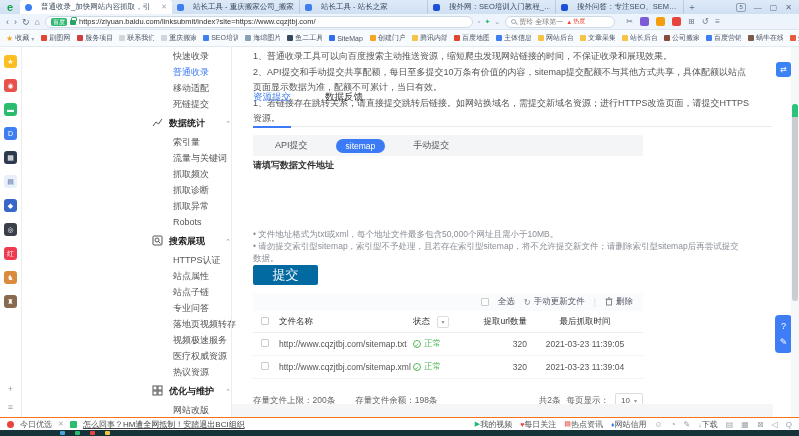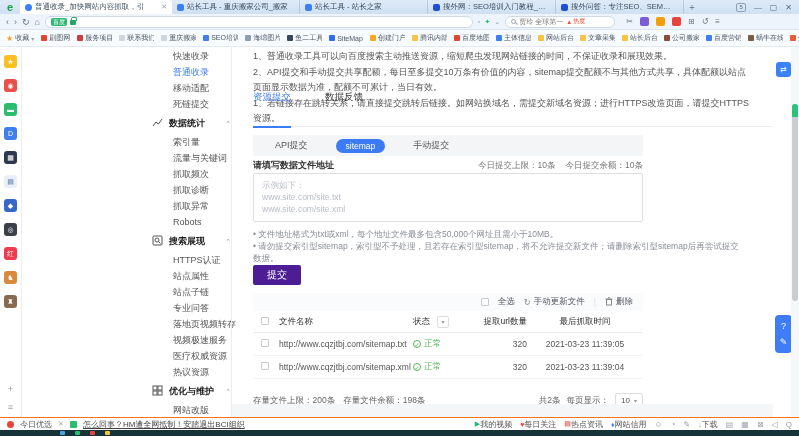--- a/index.html
+++ b/index.html
@@ -1,21 +1,21 @@
 <!DOCTYPE html>
 <html><head>
 <meta charset="utf-8">
 <style>
 *{margin:0;padding:0;box-sizing:border-box}
 body{width:799px;height:436px;position:relative;overflow:hidden;background:#fff;
 font-family:"Liberation Sans","DejaVu Sans",sans-serif;-webkit-font-smoothing:antialiased}
 
 #tabstrip{position:absolute;top:0;left:0;width:799px;height:14px;background:linear-gradient(#dfeaf8,#cfe0f2);display:flex;align-items:stretch;font-size:7.5px;color:#3c4c5e}
 .logo{width:20px;display:flex;align-items:center;justify-content:center;color:#17a34a;font-weight:bold;font-size:11px;line-height:14px}
-.tab{display:flex;align-items:center;gap:3px;padding:0 5px;width:128px;border-right:1px solid rgba(110,135,160,.28);overflow:hidden;white-space:nowrap}
+.tab{display:flex;align-items:center;gap:9px;padding:0 5px;width:128px;border-right:1px solid rgba(110,135,160,.28);overflow:hidden;white-space:nowrap}
 .tab.active{background:#fff;border-radius:3px 3px 0 0;width:152px;border-right:none}
 .fav{width:7px;height:7px;border-radius:2px;flex:none;background:#3d7ef2}
 .fav.round{border-radius:50%}
 .tab .t{flex:1;overflow:hidden}
 .tab .x{color:#9aa7b5;font-size:7px}
 .newtab{width:16px;display:flex;align-items:center;justify-content:center;color:#5b6c80;font-size:9px}
 .winctl{margin-left:auto;display:flex;align-items:center;gap:8px;padding-right:7px;color:#5b6c80;font-size:8px}
 .sessbox{border:1px solid #8fa2b5;border-radius:2px;font-size:6px;padding:0 2px;line-height:7px}
 #addrbar{position:absolute;top:14px;left:0;width:799px;height:16px;background:#eef4fb;border-bottom:1px solid #dce5f0;display:flex;align-items:center;padding:0 6px;gap:5px;font-size:8px}
 .navb{color:#66717f;font-size:9px;line-height:14px}
@@ -54,38 +54,38 @@
 .ptab.active{color:#3b7bf6;border-bottom:2px solid #3b7bf6;margin-bottom:-1px}
 .subtabs{position:absolute;left:253px;top:88px;width:390px;height:21px;background:#f4f5f7;border-radius:2px;display:flex;align-items:center;gap:28px;padding-left:22px;font-size:9px;color:#555}
 .pill{background:#3b7bf6;color:#fff;padding:2px 10px;border-radius:9px;font-size:8.5px}
 .label-row{position:absolute;left:253px;top:112px;width:390px;display:flex;justify-content:space-between;align-items:center}
 .flabel{font-size:9px;font-weight:bold;color:#333}
 .quota{font-size:8.5px;color:#777;display:flex;gap:10px}
 .ta{position:absolute;left:253px;top:126px;width:390px;height:49px;border:1px solid #dcdfe3;border-radius:2px;padding:5px 8px;font-size:8.5px;line-height:12px;color:#333;resize:none;font-family:inherit;outline:none}
 .ta::placeholder{color:#b9bec6}
 .notes{position:absolute;left:253px;top:181px;width:492px;font-size:8.5px;line-height:12px;color:#8a8f97}
 .notes .lnk{color:#3b7bf6}
-.submit{position:absolute;left:253px;top:218px;width:48px;height:20px;background:#4c1d95;color:#fff;font-size:10px;border:none;border-radius:2px;display:flex;align-items:center;justify-content:center}
+.submit{position:absolute;left:253px;top:218px;width:65px;height:20px;background:#0369a1;color:#fff;font-size:13px;border:none;border-radius:2px;display:flex;align-items:center;justify-content:center}
 .tablebox{position:absolute;left:253px;top:246px;width:390px;font-size:8.5px;color:#555}
 .tb-toolbar{height:18px;background:#fafbfc;display:flex;justify-content:flex-end;align-items:center;gap:9px;padding-right:10px;color:#556}
 .cb{width:8px;height:8px;border:1px solid #ccc;border-radius:1px;background:#fff;display:inline-block;flex:none}
 .tb-div{color:#ddd}
 .tb-row{display:flex;align-items:center}
 .tb-head{height:22px;border-bottom:1px solid #ebedf0;color:#333}
 .tb-data{height:23px;border-bottom:1px solid #f2f3f5}
 .col-cb{width:26px;padding-left:8px}
 .col-name{flex:1}
 .col-status{width:62px;display:flex;align-items:center;gap:3px}
 .col-count{width:52px;text-align:right}
 .col-time{width:116px;text-align:center}
 .dd{width:12px;height:12px;border:1px solid #ddd;border-radius:2px;display:inline-flex;align-items:center;justify-content:center;font-size:6px;color:#999;margin-left:4px;background:#fff}
 .ok-ico{width:8px;height:8px;border:1px solid #52b858;border-radius:50%;color:#52b858;font-size:6px;display:inline-flex;align-items:center;justify-content:center;flex:none}
 .ok-t{color:#52b858}
 .tb-footer{margin-top:14px;display:flex;justify-content:space-between;align-items:center;color:#666}
-.fleft{display:flex;gap:8px}
+.fleft{display:flex;gap:20px}
 .fright{display:flex;align-items:center;gap:6px}
 .pp{border:1px solid #ddd;border-radius:2px;background:#fff;padding:2px 5px;display:flex;align-items:center;gap:4px;font-size:8px;color:#555}
 .pp .c{font-size:6px;color:#999}
 .grayband{position:absolute;left:232px;top:357px;width:541px;height:13px;background:#f5f6f7}
 
 .share-btn{position:absolute;left:776px;top:15px;width:15px;height:15px;background:#3b82f6;border-radius:3px;color:#fff;font-size:8px;display:flex;align-items:center;justify-content:center}
 .helper{position:absolute;left:775px;top:268px;width:17px;height:38px;background:#3f7df7;border-radius:4px;color:#fff;display:flex;flex-direction:column;align-items:center;justify-content:space-evenly;font-size:9px}
 .scrollbar{position:absolute;left:791px;top:0;width:8px;height:370px;background:#f6f7f8}
 .thumb{position:absolute;left:1px;top:57px;width:6px;height:197px;background:#c9ccd1;border-radius:3px}
 .thumb-green{position:absolute;left:1px;top:57px;width:6px;height:13px;background:#2bc27a;border-radius:3px 3px 0 0}
@@ -138,20 +138,21 @@
 </div>
 
 <div id="addrbar">
   <span class="navb">‹</span>
   <span class="navb">›</span>
   <span class="navb">↻</span>
   <span class="navb">⌂</span>
   <div class="urlbox">
     <span class="badge">百度</span>
     <span class="lock"></span>
+    <span class="url">https://ziyuan.baidu.com/linksubmit/index?site=https://www.cqzjtbj.com/</span>
   </div>
   <div class="extc">
     <span>▫</span>
     <span style="color:#2bbd6e">✦</span>
     <span>⌄</span>
   </div>
   <div class="searchbox">
     <span class="mag"></span>
     <span>贾玲 全球第一</span>
     <span class="hot">
@@ -359,29 +360,22 @@
   </div>
 
   <div class="subtabs">
     <span>API提交</span>
     <span class="pill">sitemap</span>
     <span>手动提交</span>
   </div>
 
   <div class="label-row">
     <span class="flabel">请填写数据文件地址</span>
-    <span class="quota">
-      <span>今日提交上限：10条</span>
-      <span>今日提交余额：10条</span>
-    </span>
-  </div>
-
-  <textarea class="ta" placeholder="示例如下：
-www.site.com/site.txt
-www.site.com/site.xml" style=""></textarea>
+  </div>
+
 
   <div class="notes">
     <div><span>•</span> <span>文件地址格式为txt或xml，每个地址文件最多包含50,000个网址且需小于10MB。</span></div>
     <div><span>•</span> <span>请勿提交索引型sitemap，索引型不予处理，且若存在索引型sitemap，将不允许提交新文件；请删除索引型sitemap后再尝试提交数据。</span></div>
   </div>
 
   <button class="submit">提交</button>
 
   <div class="tablebox">
     <div class="tb-toolbar">

